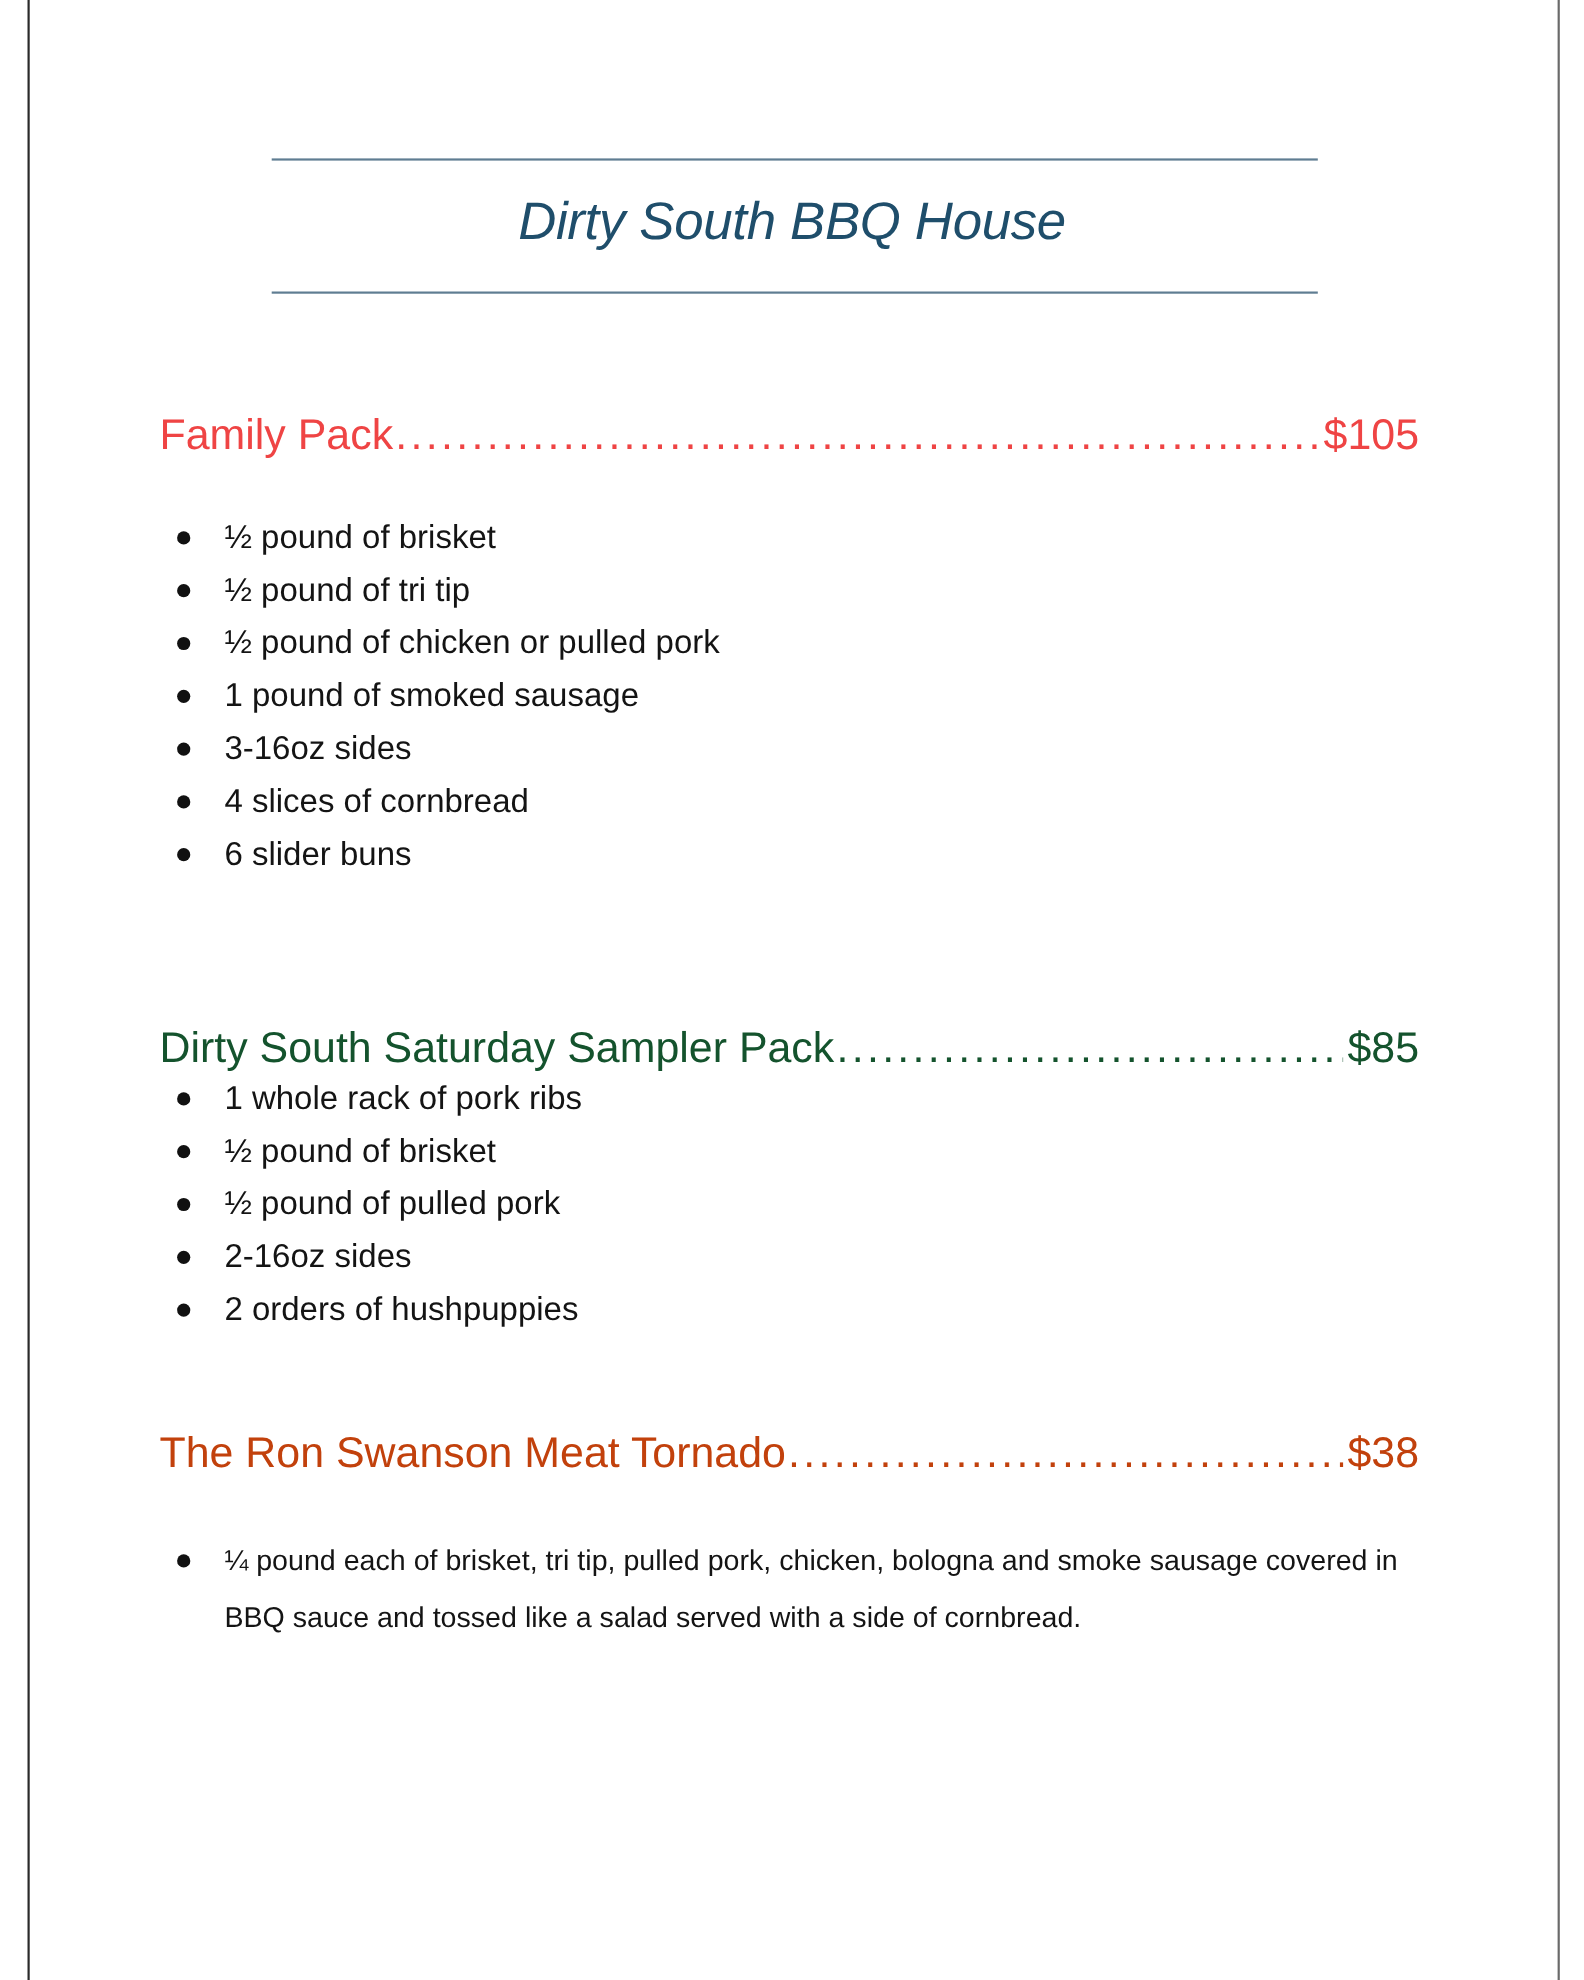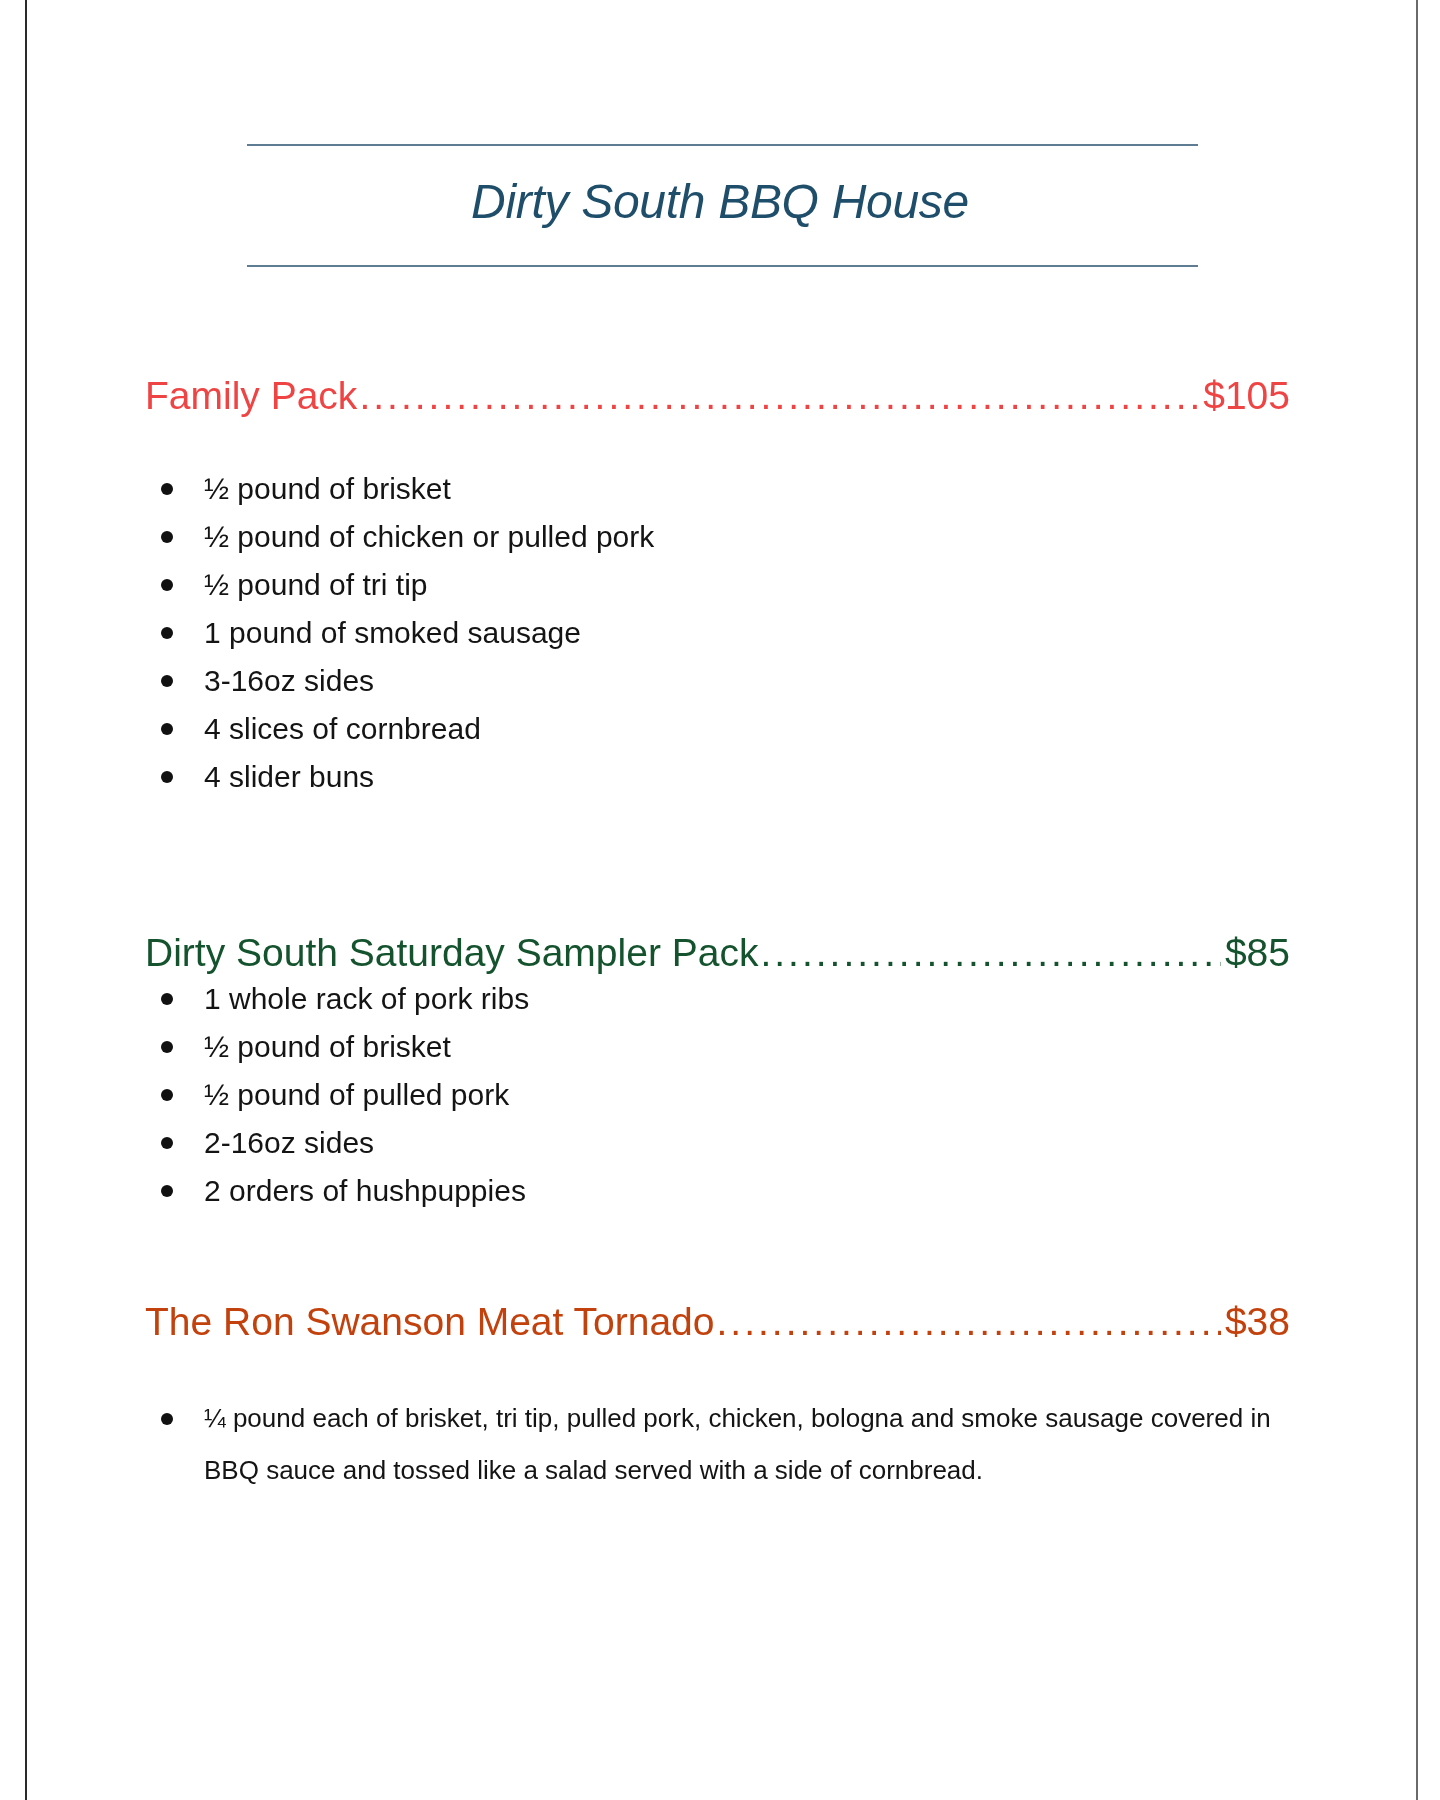--- a/index.html
+++ b/index.html
@@ -31,26 +31,26 @@
 <div class="title">Dirty South BBQ House</div>
 <div class="rule" style="top:265px"></div>
 
 <div class="heading" style="top:371px; color:#ef4444">
   <span class="name">Family Pack</span>
   <span class="leader"></span>
   <span class="price">$105</span>
 </div>
 <ul class="list" style="top:449px">
   <li><span class="bullet"></span><span>½ pound of brisket</span></li>
+  <li><span class="bullet"></span><span>½ pound of tri tip</span></li>
   <li><span class="bullet"></span><span>½ pound of chicken or pulled pork</span></li>
-  <li><span class="bullet"></span><span>½ pound of tri tip</span></li>
   <li><span class="bullet"></span><span>1 pound of smoked sausage</span></li>
   <li><span class="bullet"></span><span>3-16oz sides</span></li>
   <li><span class="bullet"></span><span>4 slices of cornbread</span></li>
-  <li><span class="bullet"></span><span>4 slider buns</span></li>
+  <li><span class="bullet"></span><span>6 slider buns</span></li>
 </ul>
 
 <div class="heading" style="top:928px; color:#14532d">
   <span class="name">Dirty South Saturday Sampler Pack</span>
   <span class="leader"></span>
   <span class="price">$85</span>
 </div>
 <ul class="list" style="top:959px">
   <li><span class="bullet"></span><span>1 whole rack of pork ribs</span></li>
   <li><span class="bullet"></span><span>½ pound of brisket</span></li>

